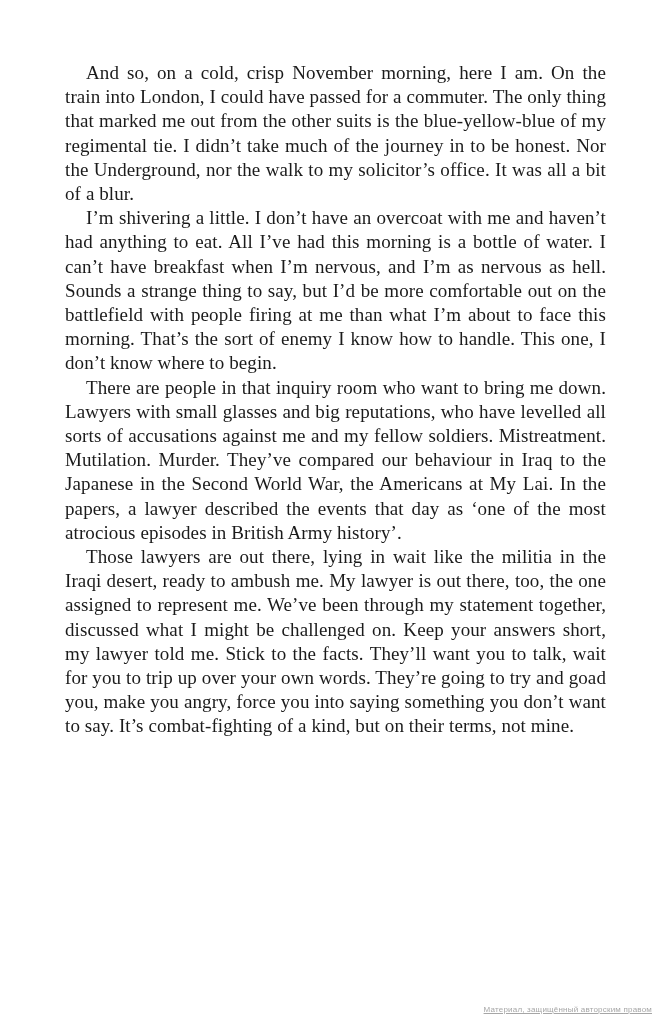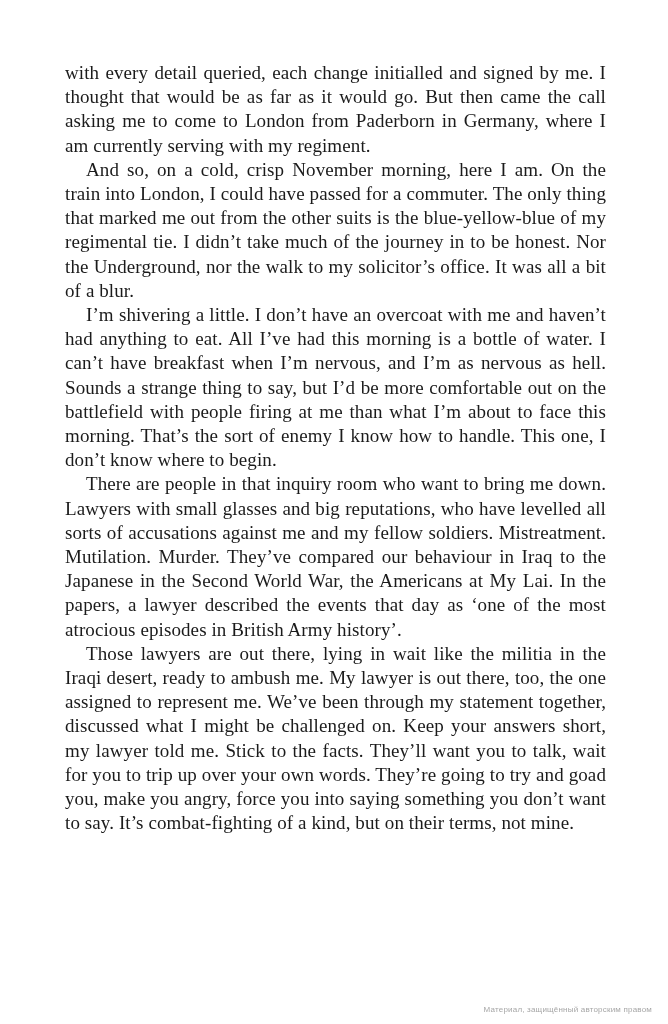--- a/index.html
+++ b/index.html
@@ -36,27 +36,27 @@
   .italic {
   }
   .copyright {
     position: absolute;
     right: 16px;
     bottom: 10px;
     font-family: "Liberation Sans", "DejaVu Sans", sans-serif;
     font-size: 8px;
     color: #a6a6a6;
     letter-spacing: 0.2px;
+    text-decoration: underline;
   }
 </style>
 </head>
 <body>
 
 <div class="page">
   <div class="text-block">
-      <p><span>with every detail queried, each change initialled and signed by me. I thought that would be as far as it would go. But then came the call asking me to come to London from Paderborn in Germany, where I am currently serving with my regiment.</span></p>
       <p class="indent"><span>And so, on a cold, crisp November morning, here I am. On the train into London, I could have passed for a commuter. The only thing that marked me out from the other suits is the blue-yellow-blue of my regimental tie. I didn’t take much of the journey in to be honest. Nor the Underground, nor the walk to my solicitor’s office. It was all a bit of a blur.</span></p>
       <p class="indent"><span>I’m shivering a little. I don’t have an overcoat with me and haven’t had anything to eat. All I’ve had this morning is a bottle of water. I can’t have breakfast when I’m nervous, and I’m as nervous as hell. Sounds a strange thing to say, but I’d be more comfortable out on the battlefield with people firing at me than what I’m about to face this morning. That’s the sort of enemy I know how to handle. This one, I don’t know where to begin.</span></p>
       <p class="indent"><span>There are people in that inquiry room who want to bring me down. Lawyers with small glasses and big reputations, who have levelled all sorts of accusations against me and my fellow soldiers. Mistreatment. Mutilation. Murder. They’ve compared our behaviour in Iraq to the Japanese in the Second World War, the Americans at My Lai. In the papers, a lawyer described the events that day as ‘one of the most atrocious episodes in British Army history’.</span></p>
       <p class="indent"><span>Those lawyers are out there, lying in wait like the militia in the Iraqi desert, ready to ambush me. My lawyer is out there, too, the one assigned to represent me. We’ve been through my statement together, discussed what I might be challenged on. </span><span class="italic">Keep your answers short</span><span>, my lawyer told me. </span><span class="italic">Stick to the facts. They’ll want you to talk, wait for you to trip up over your own words. They’re going to try and goad you, make you angry, force you into saying something you don’t want to say.</span><span> It’s combat-fighting of a kind, but on their terms, not mine.</span></p>
     </div>
   <div class="copyright">Материал, защищённый авторским правом</div>
 </div>
 
 </body></html>

